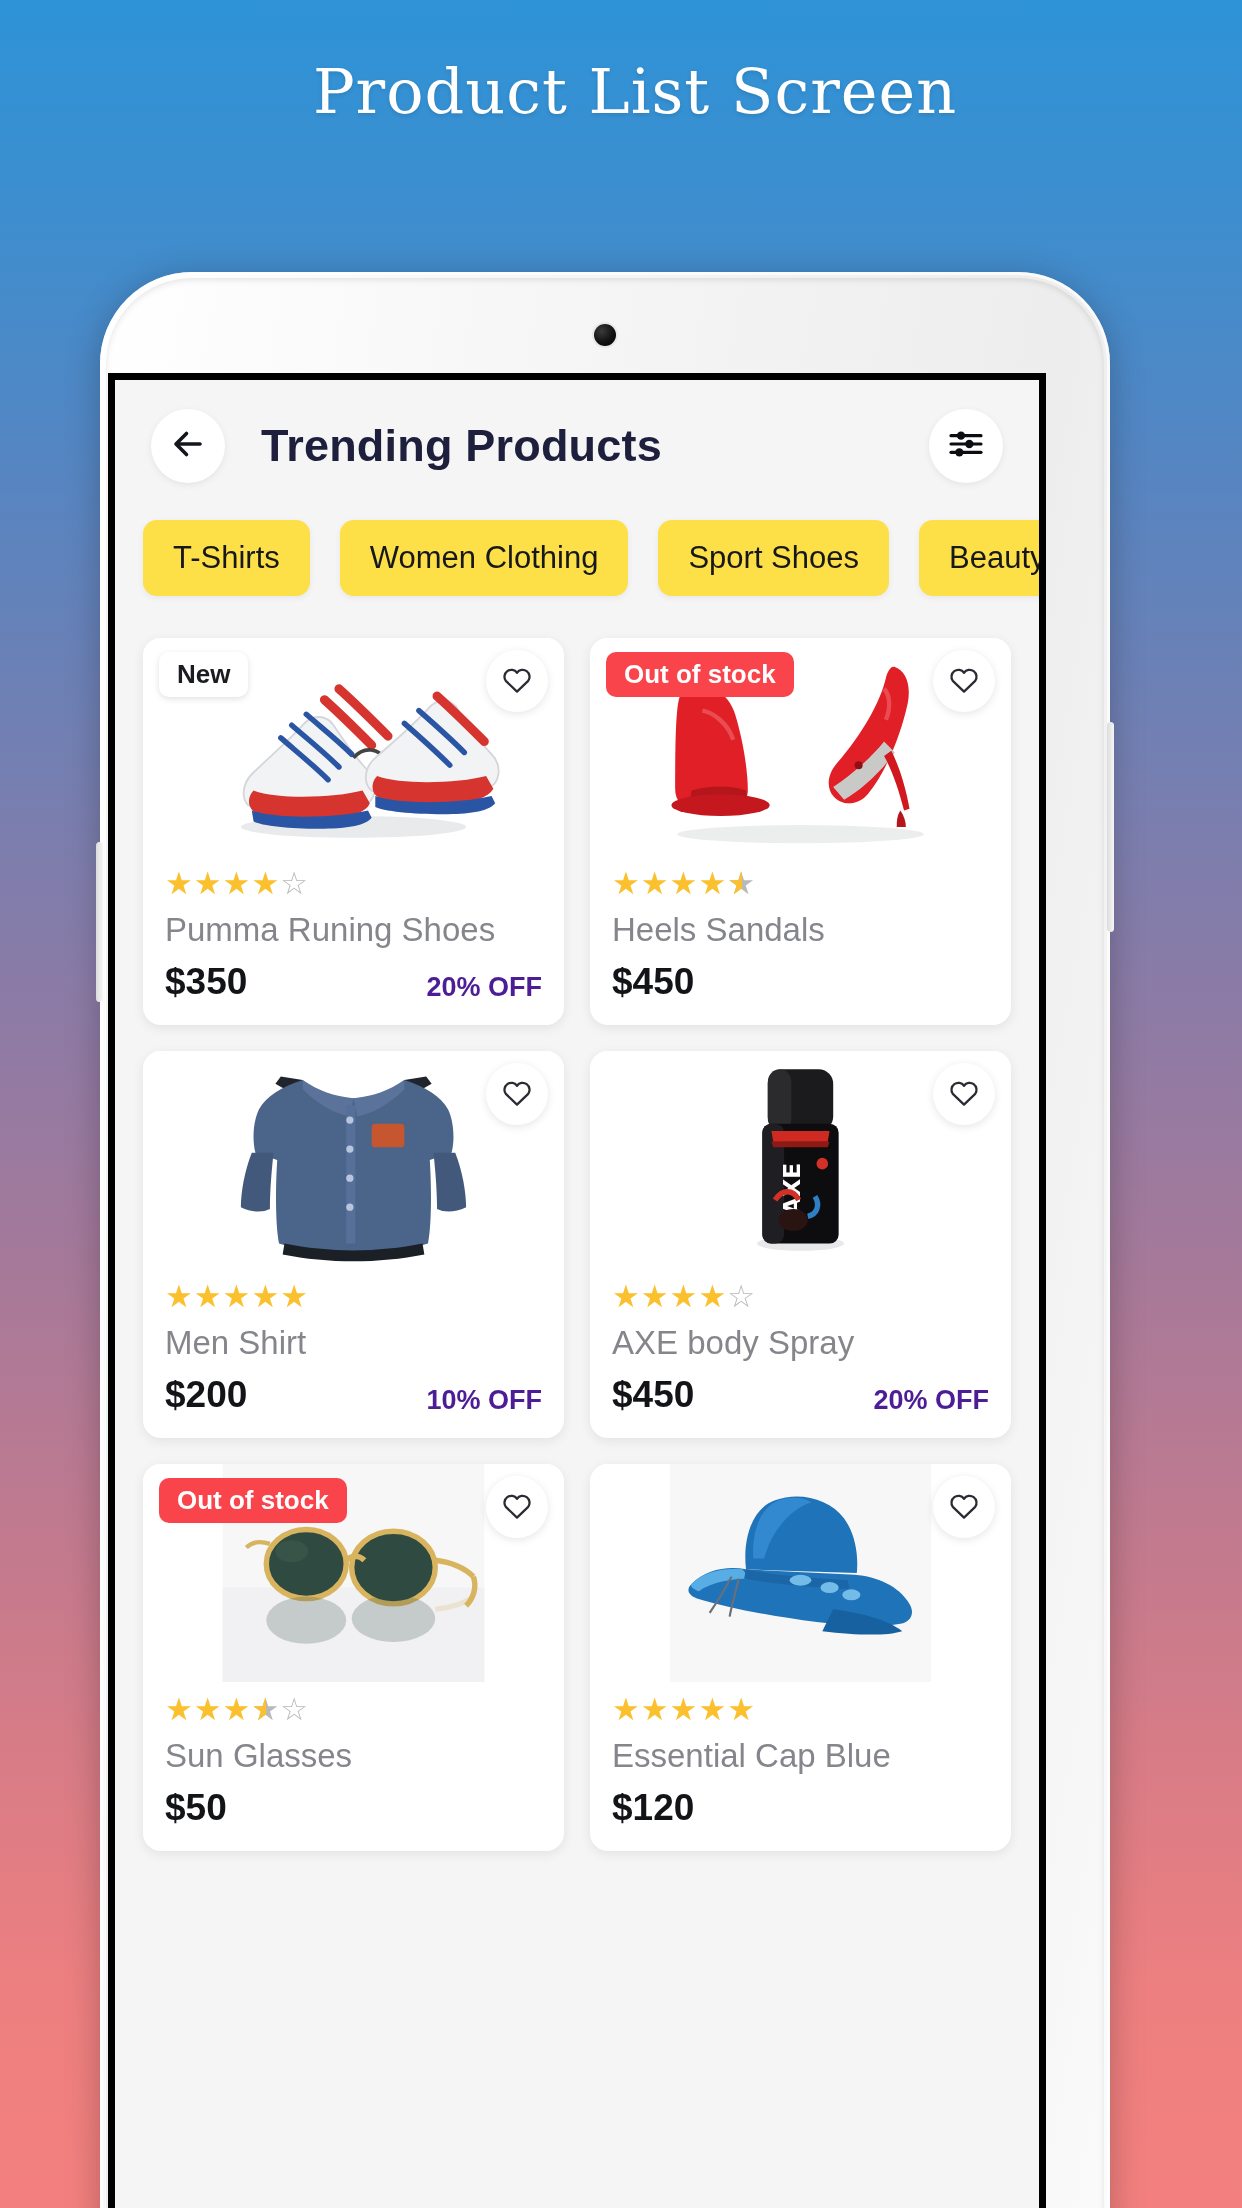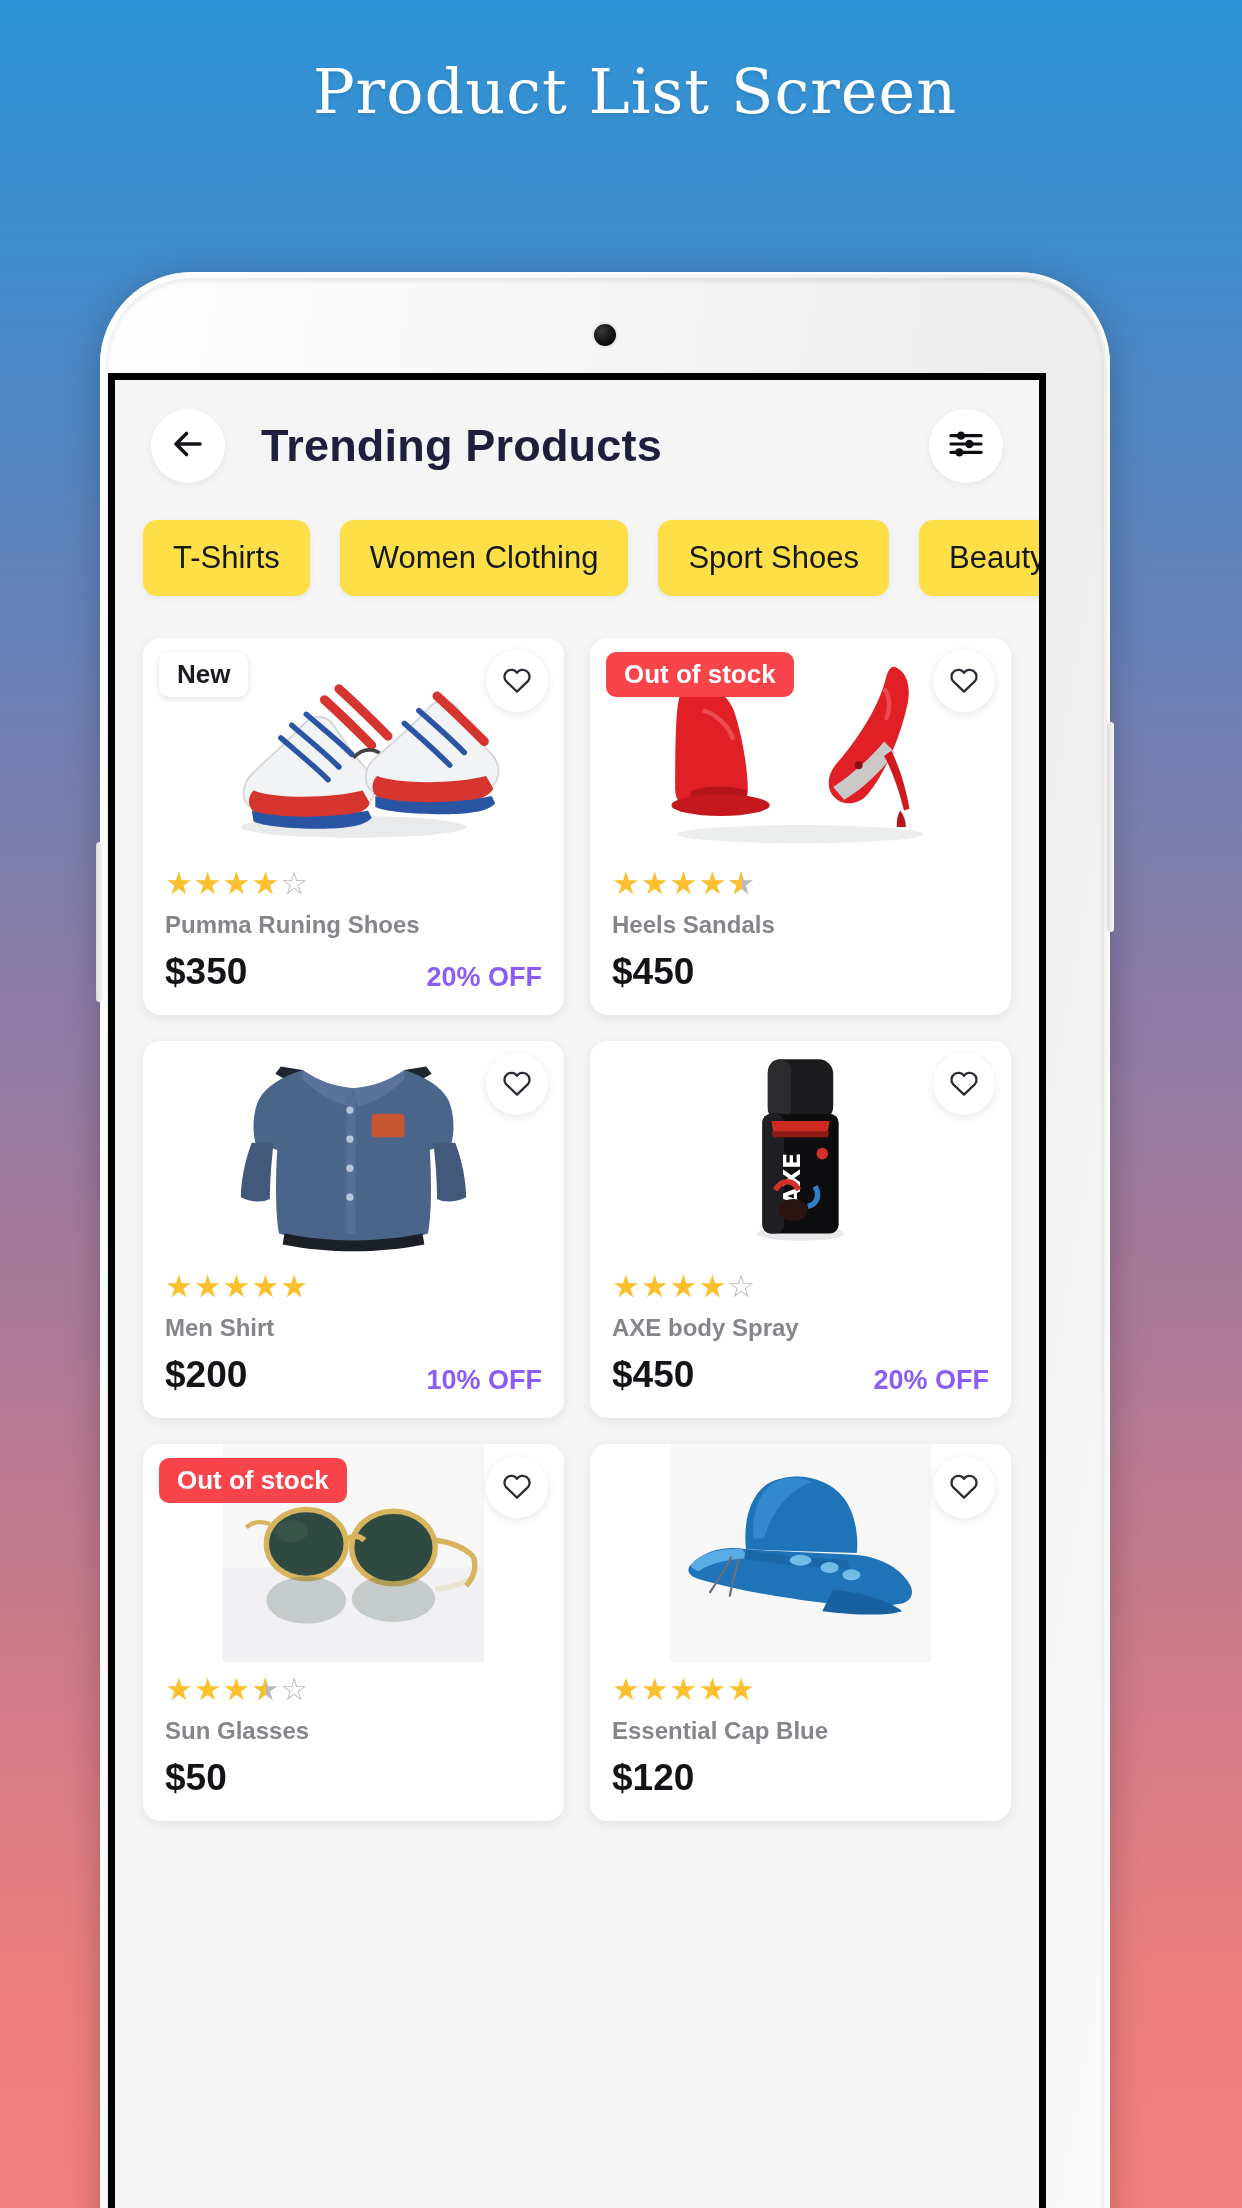--- a/index.html
+++ b/index.html
@@ -191,28 +191,28 @@
   .star-full  { color: #fbc02d; }
   .star-empty { color: #b9b9b9; }
   .star-half {
     position: relative; display: inline-block; color: #b9b9b9;
   }
   .star-half::before {
     content: "★"; position: absolute; left: 0; top: 0;
     width: 50%; overflow: hidden; color: #fbc02d;
   }
   .prod-name {
-    font-size: 24px; color: #85868b; font-weight: 700;
+    font-size: 33px; color: #85868b; font-weight: 400;
     margin-bottom: 12px; white-space: nowrap;
   }
   .price-row { display: flex; align-items: flex-end; }
   .price { font-size: 37px; font-weight: 700; color: #131417; }
   .discount {
     margin-left: auto;
-    font-size: 27px; font-weight: 600; color: #8b5cf6;
+    font-size: 27px; font-weight: 600; color: #4c1d95;
   }
 </style>
 </head>
 <body>
 
 <div class="page-heading">Product List Screen</div>
 
 <div class="phone">
   <div class="phone-side left"></div>
   <div class="phone-side right"></div>

